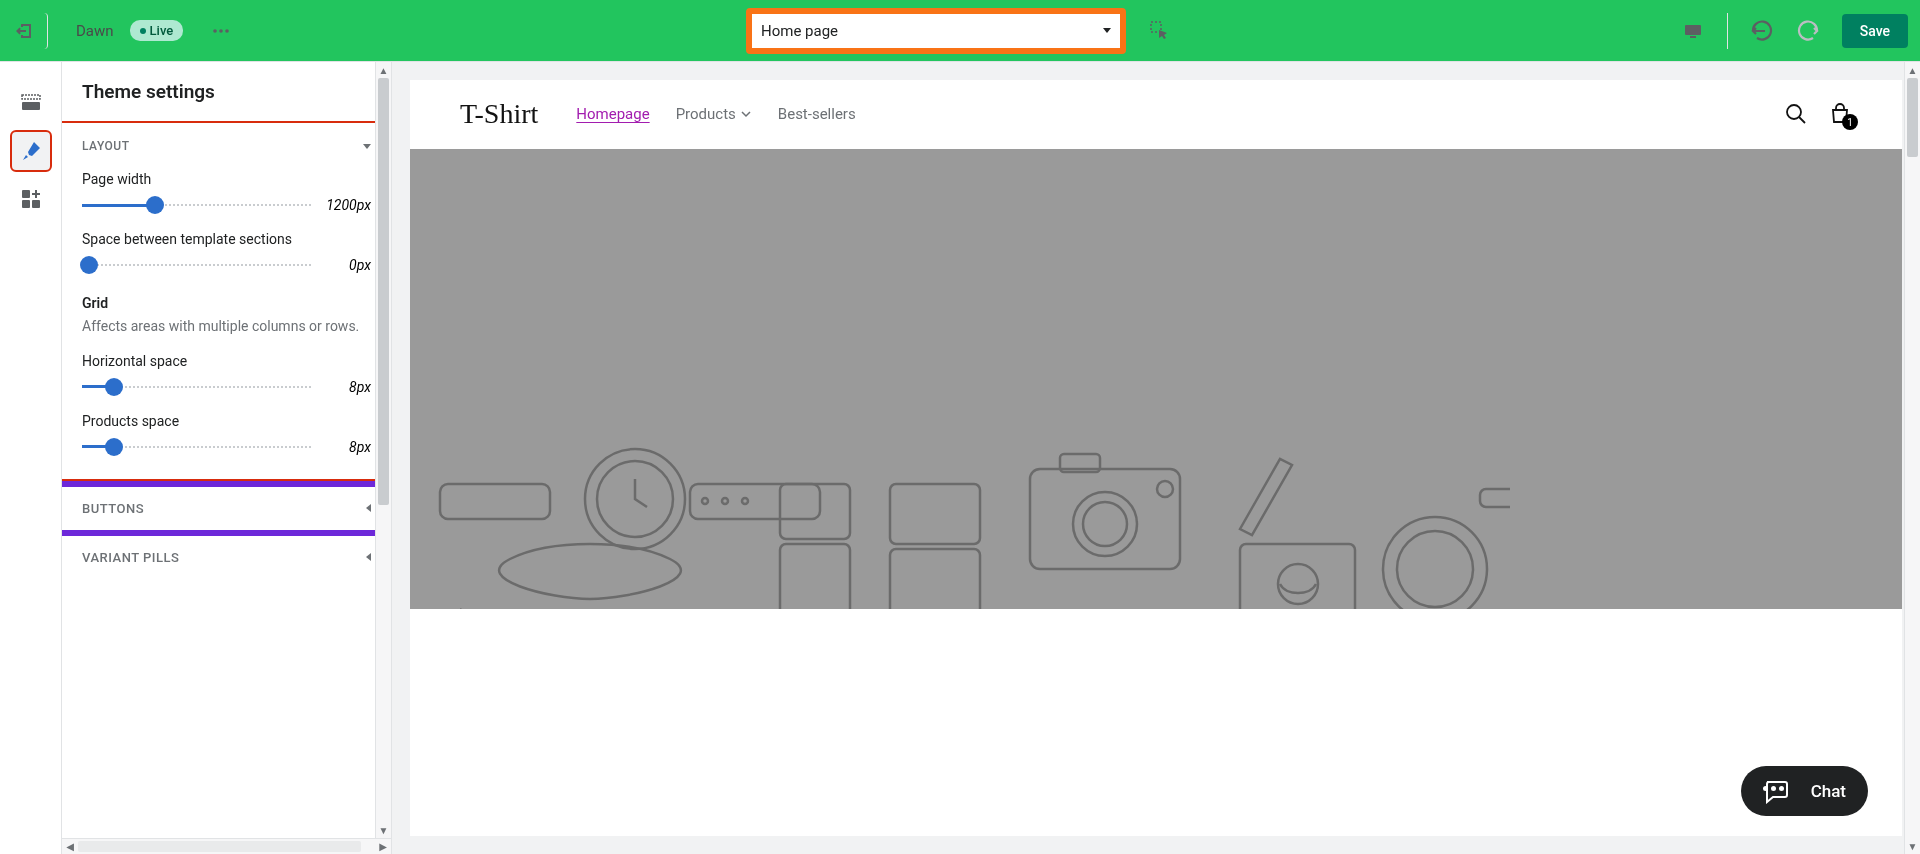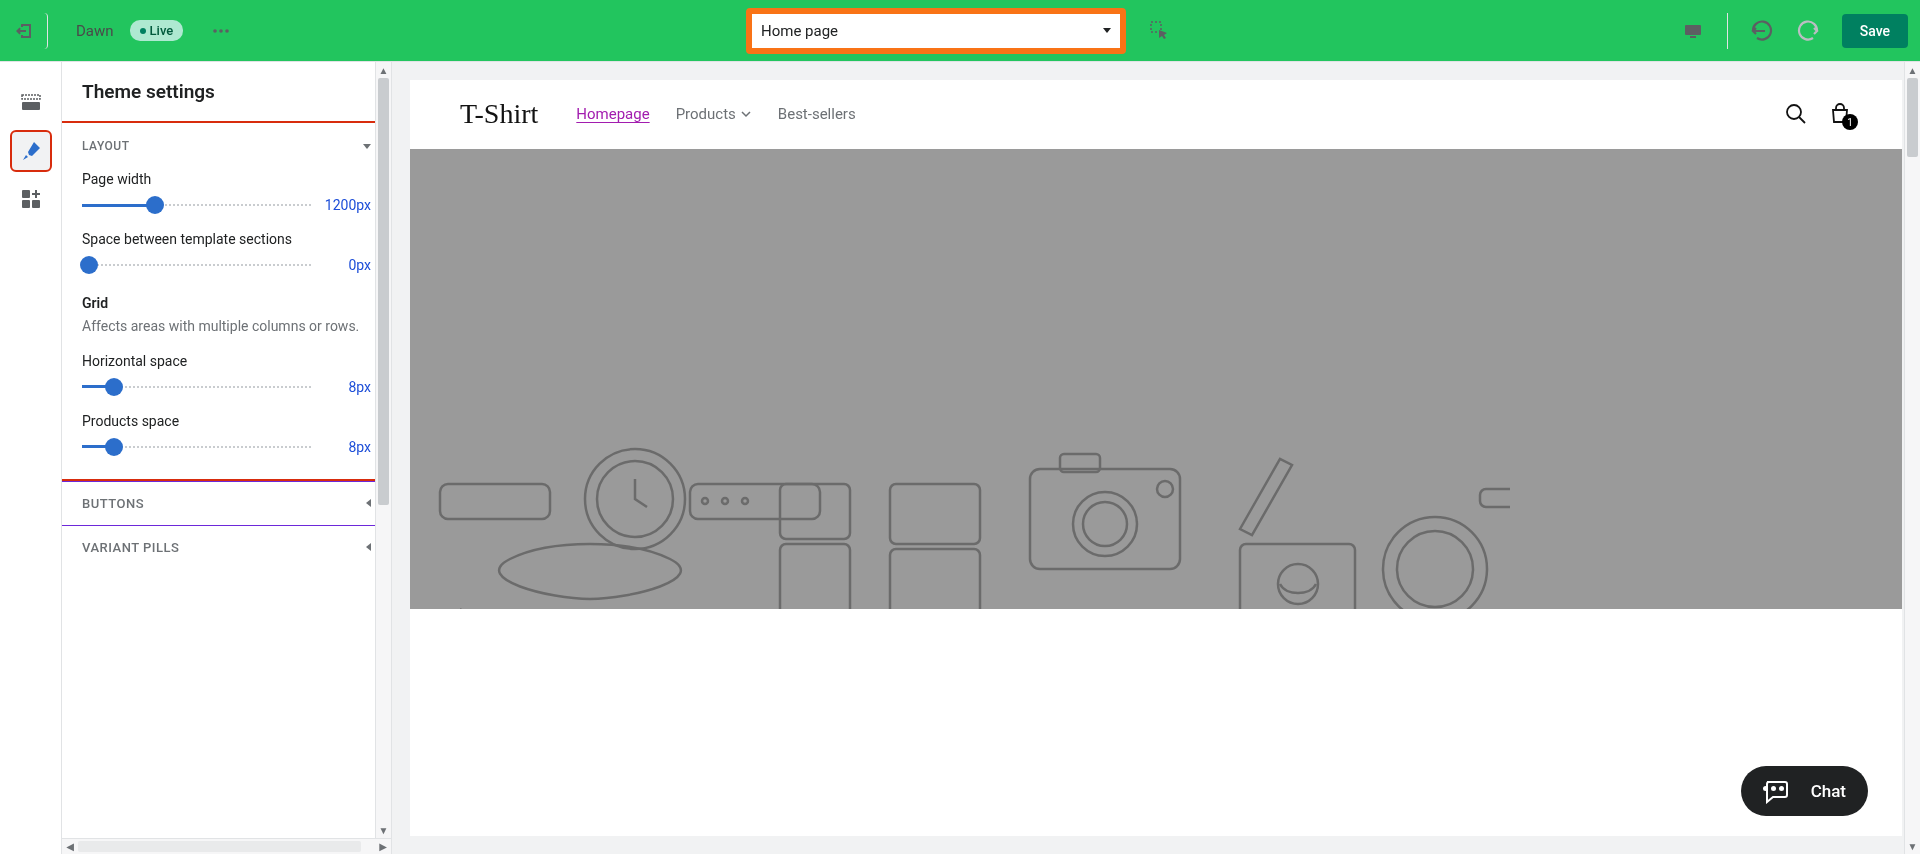--- a/index.html
+++ b/index.html
@@ -31,24 +31,24 @@
 .settings-scroll { flex: 1; overflow-y: auto; position: relative; }
 .highlighted-section { border: 2px solid #d82c0d; margin: 0 -2px; padding: 4px 0 12px 0; }
 .section-header { padding: 12px 20px; font-size: 12px; font-weight: 500; letter-spacing: 0.5px; color: #6d7175; display: flex; justify-content: space-between; align-items: center; cursor: pointer; }
 .setting-group { padding: 6px 20px 10px 20px; }
 .setting-label { font-size: 14px; color: #202223; margin-bottom: 8px; }
 .slider-row { display: flex; align-items: center; gap: 10px; }
 .slider { flex: 1; height: 20px; position: relative; display:flex; align-items:center; }
 .track-dots { position:absolute; height:2px; width:100%; top:9px; border-top: 2px dotted #c9cccf; }
 .track-fill { position: absolute; height: 3px; background: #2c6ecb; top: 8.5px; left:0; }
 .slider-thumb { position: absolute; width: 18px; height: 18px; border-radius: 50%; background: #2c6ecb; top: 1px; cursor: pointer; }
-.slider-value { font-size: 14px; color: #1d4ed8; min-width: 50px; text-align: right; }
+.slider-value { font-size: 14px; color: #000000; min-width: 50px; text-align: right; font-style: italic; }
 .grid-title { font-weight: 600; font-size: 14px; padding: 10px 20px 6px 20px; }
 .grid-desc { font-size: 14px; color: #6d7175; padding: 0 20px 10px 20px; line-height: 1.4; }
-.collapsed-section { padding: 14px 20px; font-size: 13px; font-weight: 500; letter-spacing: 0.5px; color: #6d7175; display: flex; justify-content: space-between; align-items: center; border-top: 1px solid #6d28d9; cursor: pointer; }
+.collapsed-section { padding: 14px 20px; font-size: 13px; font-weight: 500; letter-spacing: 0.5px; color: #6d7175; display: flex; justify-content: space-between; align-items: center; border-top: 6px solid #6d28d9; cursor: pointer; }
 .vscroll-track { position:absolute; right:0; top:0; bottom:16px; width:16px; background:#f6f6f7; border-left:1px solid #e1e3e5;}
 .vscroll-arrow { height:16px; display:flex; align-items:center; justify-content:center; color:#6d7175; font-size:10px;}
 .vscroll-thumb { position:absolute; left:2px; right:2px; background:#c9cccf; border-radius:2px; }
 .hscroll-track { position:absolute; left:0; right:0; bottom:0; height:16px; background:#f6f6f7; border-top:1px solid #e1e3e5; display:flex;}
 .hscroll-arrow { width:16px; display:flex; align-items:center; justify-content:center; color:#6d7175; font-size:10px;}
 .hscroll-thumb { position:absolute; top:2px; bottom:2px; left:16px; right:30px; background:#c9cccf; border-radius:2px; opacity:0.3;}
 
 .preview { flex: 1; background: #f1f2f3; padding: 18px; overflow: hidden; position:relative;}
 .preview-vscroll { position:absolute; right:0; top:0; bottom:0; width:16px; background:#f6f6f7; border-left:1px solid #e1e3e5;}
 .preview-frame { background: #fff; height: 100%; overflow: hidden; position: relative; }

